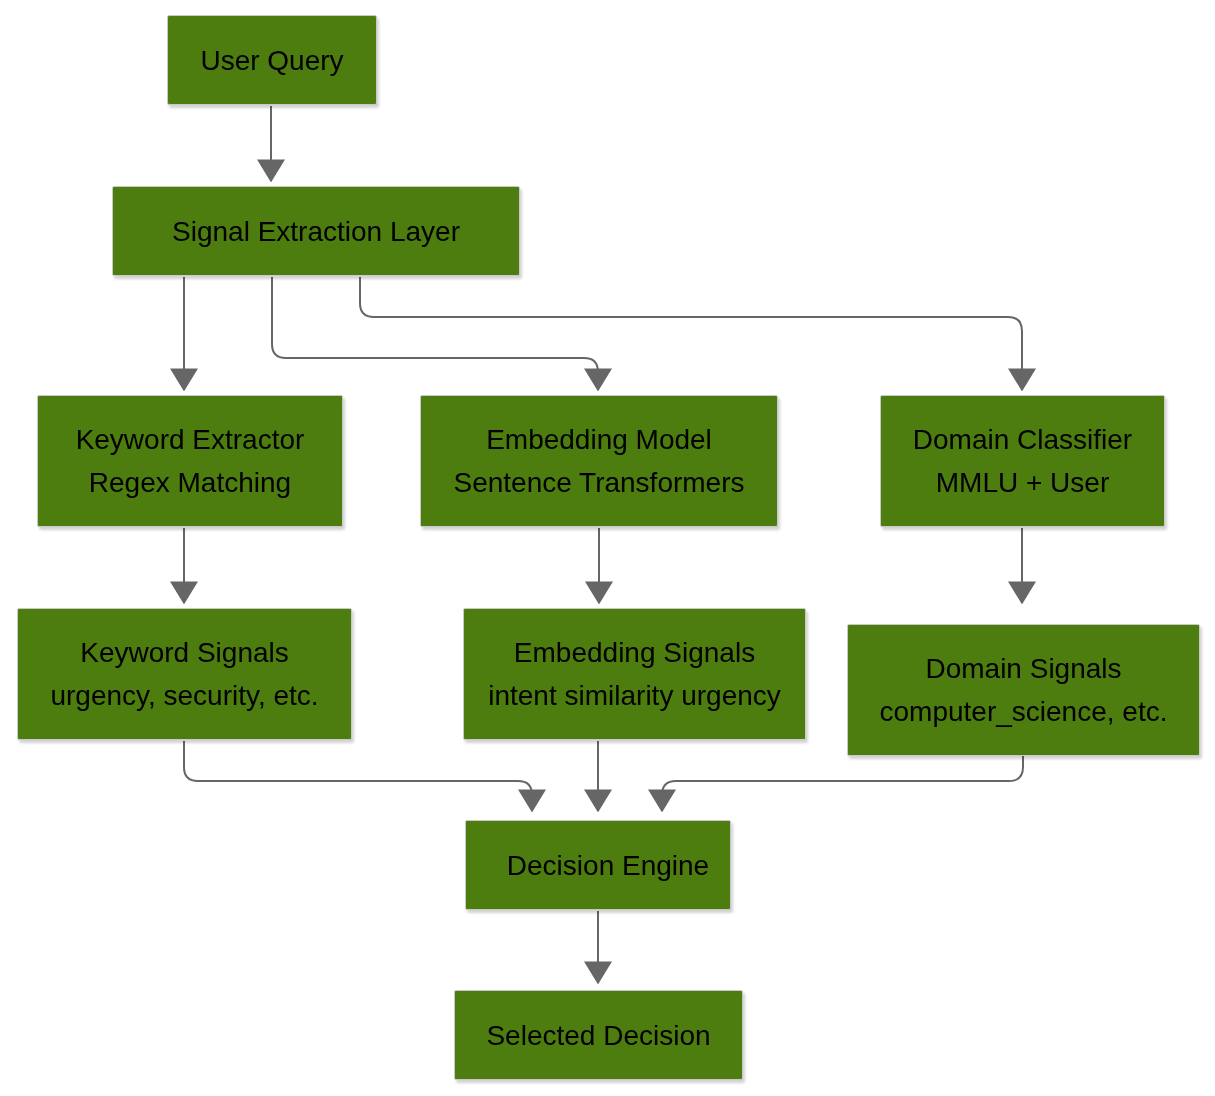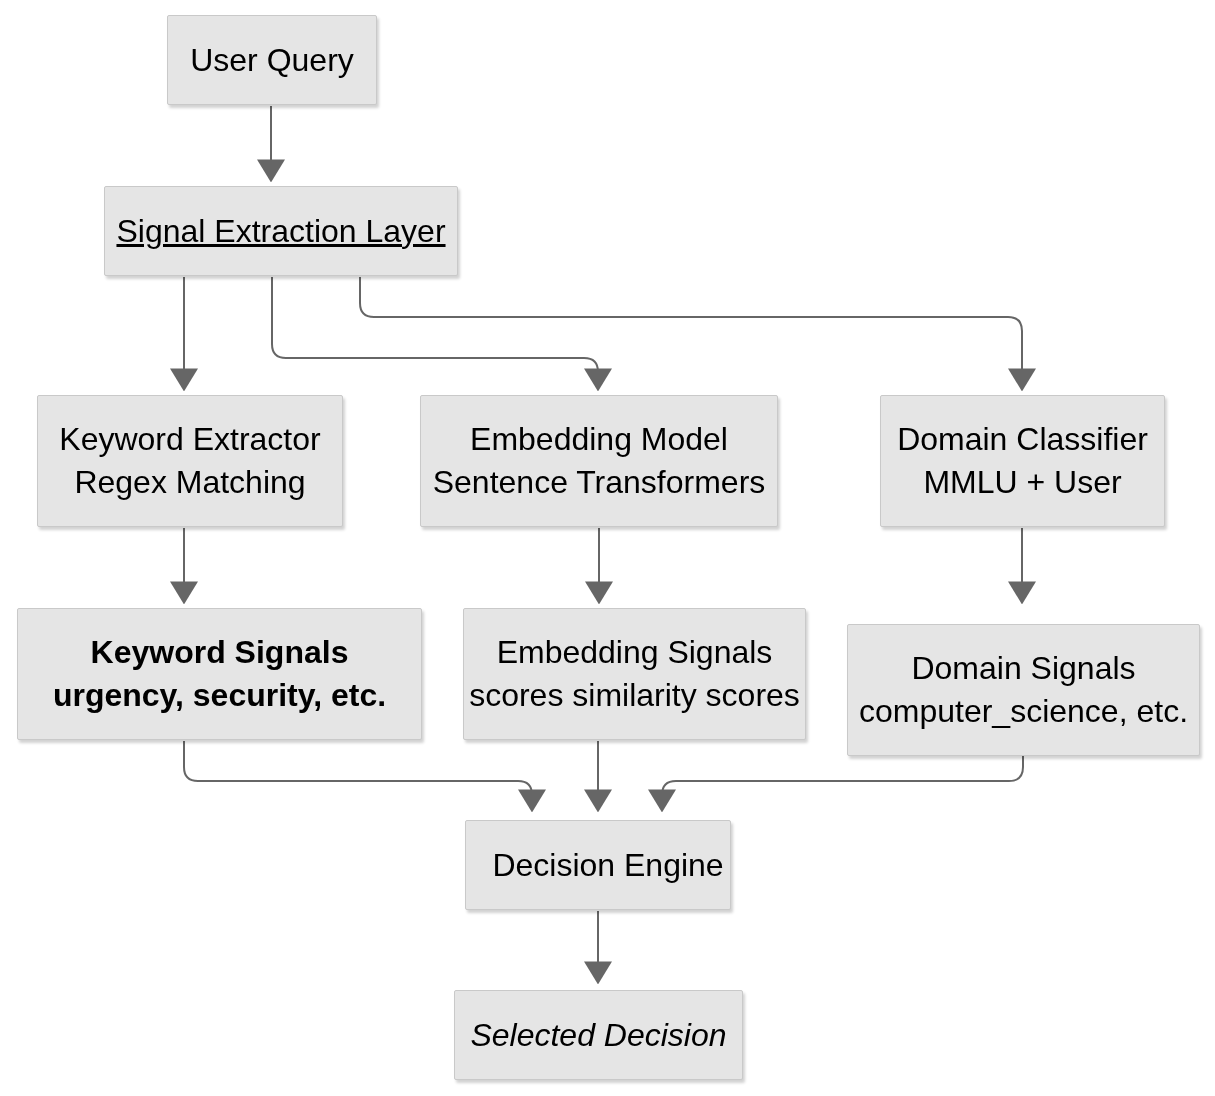--- a/index.html
+++ b/index.html
@@ -23,48 +23,48 @@
     height: 1096px;
   }
   .connector-layer path.edge {
     fill: none;
     stroke: #666666;
     stroke-width: 2;
   }
   .node {
     position: absolute;
     box-sizing: border-box;
-    background: #e5e5e5;
+    background: #4d7c0f;
     border: 1px solid #c9c9c9;
     border-radius: 2px;
     box-shadow: 2px 3px 3px rgba(0,0,0,0.18);
     display: flex;
     flex-direction: column;
     align-items: center;
     justify-content: center;
     text-align: center;
     color: #000000;
-    font-size: 32px;
+    font-size: 28px;
     line-height: 43px;
   }
   .node span {
     display: block;
     white-space: nowrap;
   }
   
   #n-user-query        { left: 167px; top: 15px;  width: 210px; height: 90px;  }
-  #n-signal-extraction { left: 104px;  top: 186px; width: 354px; height: 90px; text-decoration: underline;  }
+  #n-signal-extraction { left: 112px;  top: 186px; width: 408px; height: 90px;  }
   #n-keyword-extractor { left: 37px;  top: 395px; width: 306px; height: 132px; }
   #n-embedding-model   { left: 420px; top: 395px; width: 358px; height: 132px; }
   #n-domain-classifier { left: 880px; top: 395px; width: 285px; height: 132px; }
-  #n-keyword-signals   { left: 17px;  top: 608px; width: 405px; height: 132px; font-weight: bold; }
+  #n-keyword-signals   { left: 17px;  top: 608px; width: 335px; height: 132px; }
   #n-embedding-signals { left: 427px; top: 608px; width: 343px; height: 132px; margin-left: 36px; }
   #n-domain-signals    { left: 847px; top: 624px; width: 353px; height: 132px; justify-content: center; }
   #n-decision-engine   { left: 465px; top: 820px; width: 266px; height: 90px; padding-left: 20px;  }
-  #n-selected-decision { left: 454px; top: 990px; width: 289px; height: 90px; font-style: italic;  }
+  #n-selected-decision { left: 454px; top: 990px; width: 289px; height: 90px;  }
 </style>
 </head>
 <body>
 
 <div class="canvas">
 
   <svg class="connector-layer" viewBox="0 0 1215 1096" xmlns="http://www.w3.org/2000/svg">
     <defs>
       <marker id="ah" viewBox="0 0 10 10" refX="8.5" refY="5" markerWidth="23" markerHeight="28" orient="auto" markerUnits="userSpaceOnUse" preserveAspectRatio="none">
         <path d="M0,0 L10,5 L0,10 z" fill="#666666"></path>
@@ -117,21 +117,21 @@
     <span>MMLU + User</span>
   </div>
 
   <div class="node" id="n-keyword-signals">
     <span>Keyword Signals</span>
     <span>urgency, security, etc.</span>
   </div>
 
   <div class="node" id="n-embedding-signals">
     <span>Embedding Signals</span>
-    <span>scores similarity scores</span>
+    <span>intent similarity urgency</span>
   </div>
 
   <div class="node" id="n-domain-signals">
     <span>Domain Signals</span>
     <span>computer_science, etc.</span>
   </div>
 
   <div class="node" id="n-decision-engine">
     <span>Decision Engine</span>
   </div>

